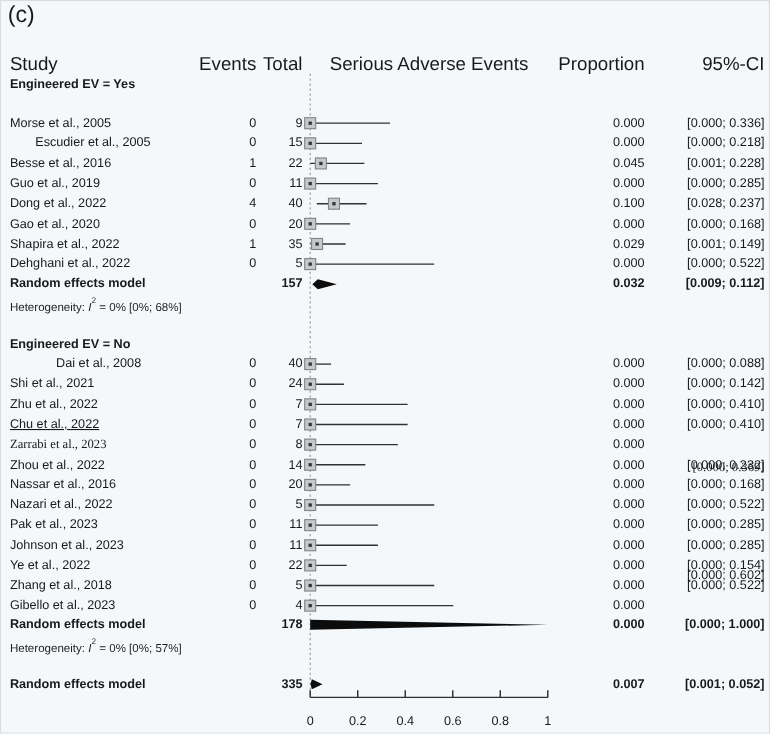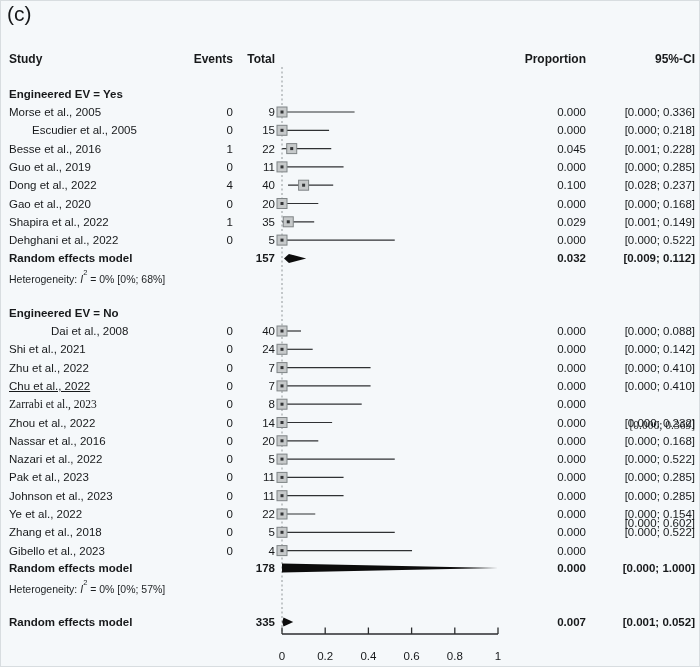--- a/index.html
+++ b/index.html
@@ -6,21 +6,21 @@
   .fig{
     position:relative;width:700px;height:667px;
     background:#f5f8fa;border:1px solid #d8dde0;box-sizing:border-box;
     font-family:"Liberation Sans",sans-serif;color:#17191b;overflow:hidden;
   }
   .panel-label{position:absolute;left:6px;top:1px;font-size:21px;font-weight:400;}
   .cell{position:absolute;height:18px;line-height:18px;font-size:11.5px;white-space:nowrap;}
   .right{text-align:right;}
   .center{text-align:center;}
   .bold{font-weight:700;}
-  .hdr{font-size:12px;font-weight:700;}
+  .hdr{font-size:17px;font-weight:400;}
   .c-name {left:8px;  width:225px;}
   .c-ev   {left:150px;width:82px;}
   .c-tot  {left:236px;width:38px;}
   .c-ptit {left:281px;width:216px;}
   .c-prop {left:498px;width:87px;}
   .c-ci   {left:588px;width:106px;}
   .het{font-size:10.5px;color:#1d2022;}
   .het .it{font-style:italic;}
   .het sup{font-size:7.5px;position:relative;top:-3px;}
   .ticklab{position:absolute;width:34px;text-align:center;font-size:11.5px;height:14px;line-height:14px;}
@@ -28,20 +28,21 @@
 </style>
 </head>
 <body>
 
 <div class="fig">
   <div class="panel-label">(c)</div>
 
   <div class="cell hdr c-name" style="top:49px">Study</div>
   <div class="cell hdr c-ev right" style="top:49px">Events</div>
   <div class="cell hdr c-tot right" style="top:49px">Total</div>
+  <div class="cell hdr c-ptit center" style="top:49px">Serious Adverse Events</div>
   <div class="cell hdr c-prop right" style="top:49px">Proportion</div>
   <div class="cell hdr c-ci right" style="top:49px">95%-CI</div>
 
   <svg id="plot-svg" width="700" height="667">
       <line x1="281" y1="66" x2="281" y2="633" stroke="#909698" stroke-width="1" stroke-dasharray="2 2.5"></line>
       <line x1="281" y1="111" x2="353.576" y2="111" stroke="#2f3133" stroke-width="1.2"></line>
       <rect x="276" y="106" width="10" height="10" fill="#c6c9ca" stroke="#7f8486" stroke-width="1"></rect>
       <rect x="279.5" y="109.5" width="3" height="3" fill="#333537"></rect>
       <line x1="281" y1="129.3" x2="328.088" y2="129.3" stroke="#2f3133" stroke-width="1.2"></line>
       <rect x="276" y="124.30000000000001" width="10" height="10" fill="#c6c9ca" stroke="#7f8486" stroke-width="1"></rect>
@@ -108,21 +109,21 @@
       <polygon points="281.216,621 282.512,616.5 292.23199999999997,621 282.512,625.5" fill="#0c0c0c"></polygon>
       <line x1="281" y1="633" x2="497" y2="633" stroke="#2b2d2f" stroke-width="1.3"></line>
       <line x1="281" y1="633" x2="281" y2="626.5" stroke="#2b2d2f" stroke-width="1.3"></line>
       <line x1="324.2" y1="633" x2="324.2" y2="626.5" stroke="#2b2d2f" stroke-width="1.3"></line>
       <line x1="367.4" y1="633" x2="367.4" y2="626.5" stroke="#2b2d2f" stroke-width="1.3"></line>
       <line x1="410.6" y1="633" x2="410.6" y2="626.5" stroke="#2b2d2f" stroke-width="1.3"></line>
       <line x1="453.8" y1="633" x2="453.8" y2="626.5" stroke="#2b2d2f" stroke-width="1.3"></line>
       <line x1="497" y1="633" x2="497" y2="626.5" stroke="#2b2d2f" stroke-width="1.3"></line>
     </svg>
   <div id="rows">
-      <div class="cell c-name bold" style="top: 84px;">Engineered EV = Yes</div>
+      <div class="cell c-name bold" style="top: 67px;">Engineered EV = Yes</div>
       <div class="cell c-name" style="top: 102px;">Morse et al., 2005</div>
       <div class="cell c-ev right" style="top: 102px;">0</div>
       <div class="cell c-tot right" style="top: 102px;">9</div>
       <div class="cell c-prop right" style="top: 102px;">0.000</div>
       <div class="cell c-ci right" style="top: 102px;">[0.000; 0.336]</div>
       <div class="cell c-name" style="top: 120.3px; padding-left: 23px;">Escudier et al., 2005</div>
       <div class="cell c-ev right" style="top: 120.3px;">0</div>
       <div class="cell c-tot right" style="top: 120.3px;">15</div>
       <div class="cell c-prop right" style="top: 120.3px;">0.000</div>
       <div class="cell c-ci right" style="top: 120.3px;">[0.000; 0.218]</div>

